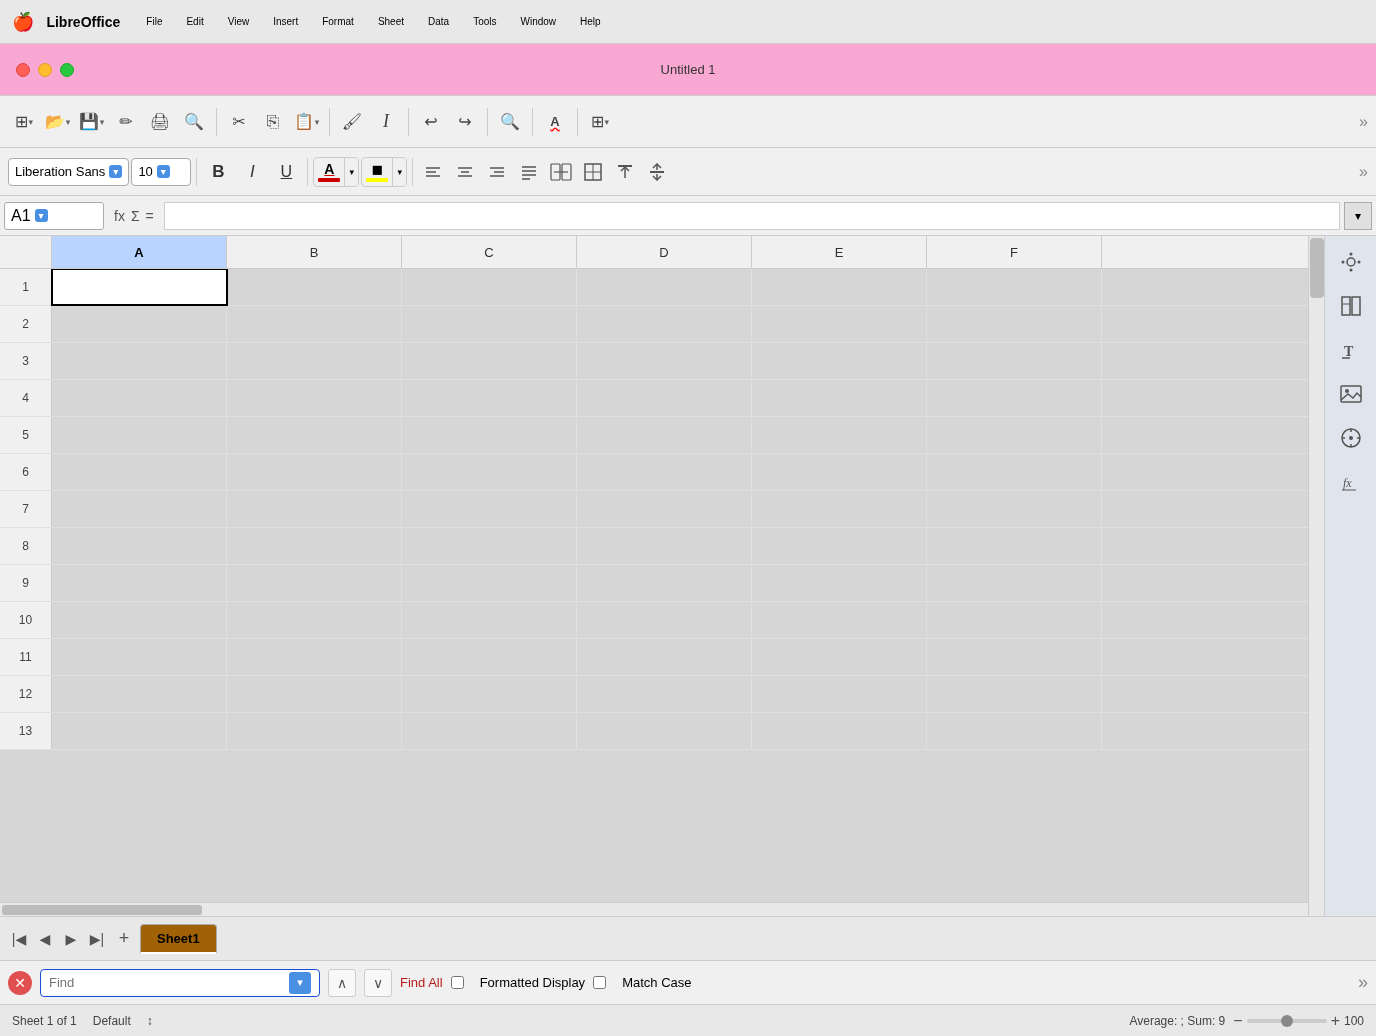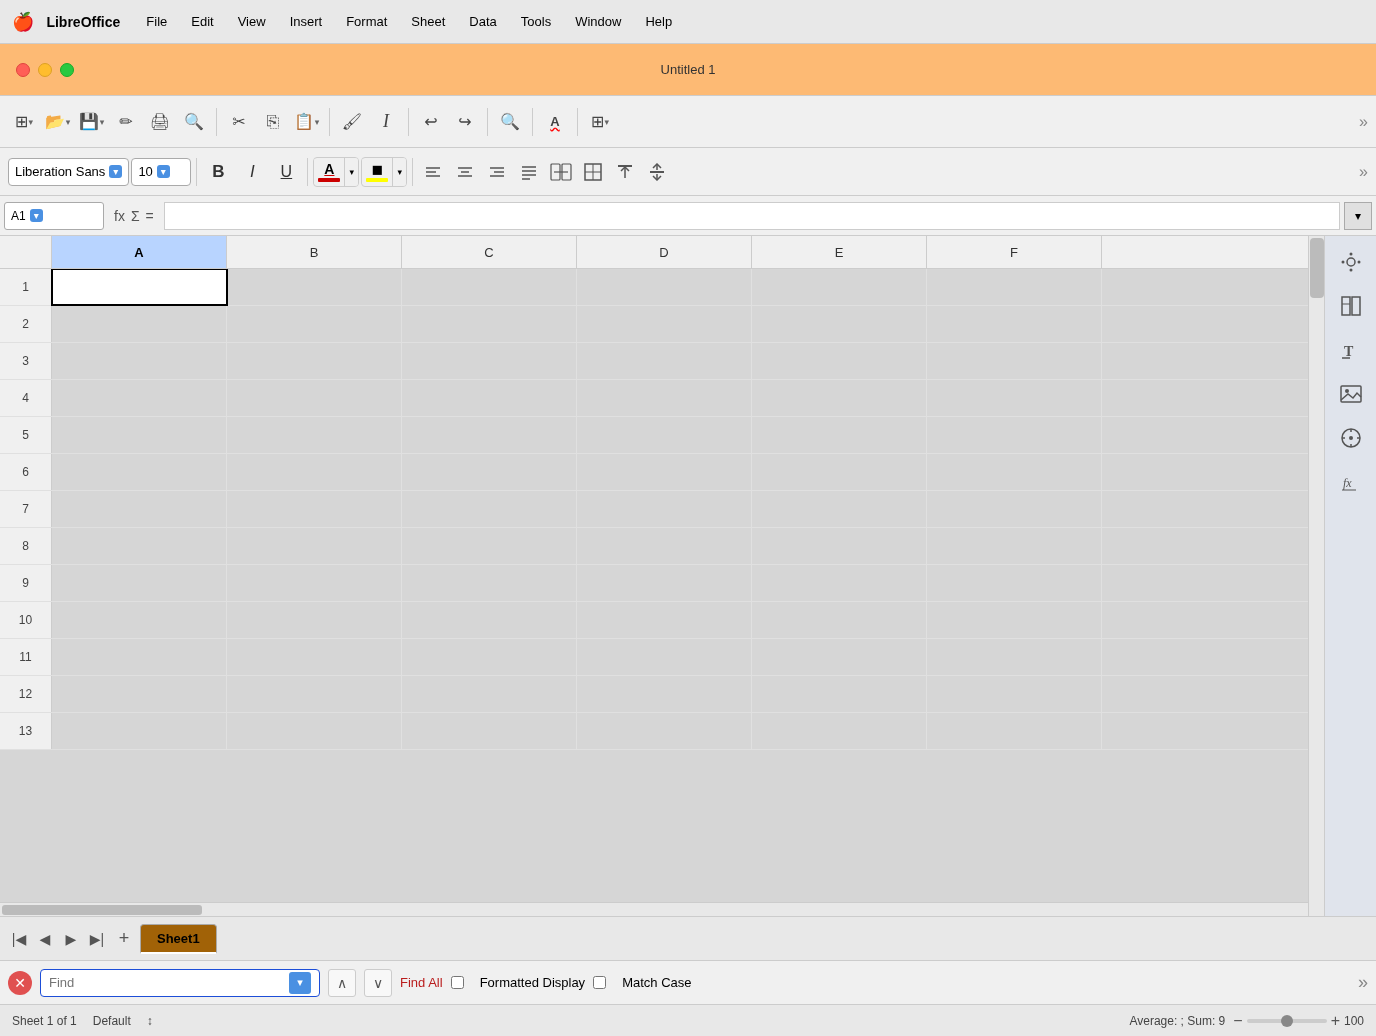--- a/index.html
+++ b/index.html
@@ -29,28 +29,28 @@
       font-size: 18px;
       margin-right: 8px;
     }
     .menubar-app {
       font-weight: bold;
       font-size: 14px;
       margin-right: 12px;
     }
     .menubar-item {
       padding: 2px 10px;
-      font-size: 13px;
+      font-size: 10px;
       cursor: pointer;
       border-radius: 4px;
     }
 
     
     .titlebar {
-      background: #fdba74;
+      background: #f9a8d4;
       height: 52px;
       display: flex;
       align-items: center;
       justify-content: center;
       border-bottom: 1px solid #ccc;
       position: relative;
       flex-shrink: 0;
     }
     .traffic-lights {
       position: absolute;
@@ -245,21 +245,21 @@
       display: flex;
       align-items: center;
       background: white;
       border: 1px solid #aaa;
       border-radius: 3px;
       height: 28px;
       padding: 0 6px;
       min-width: 100px;
       gap: 4px;
     }
-    .cell-ref span { font-size: 12px; }
+    .cell-ref span { font-size: 16px; }
     .cell-ref .dropdown-arrow {
       background: #4a90e2;
       color: white;
       border-radius: 3px;
       padding: 1px 4px;
       font-size: 10px;
     }
     .formula-icons {
       display: flex;
       align-items: center;

